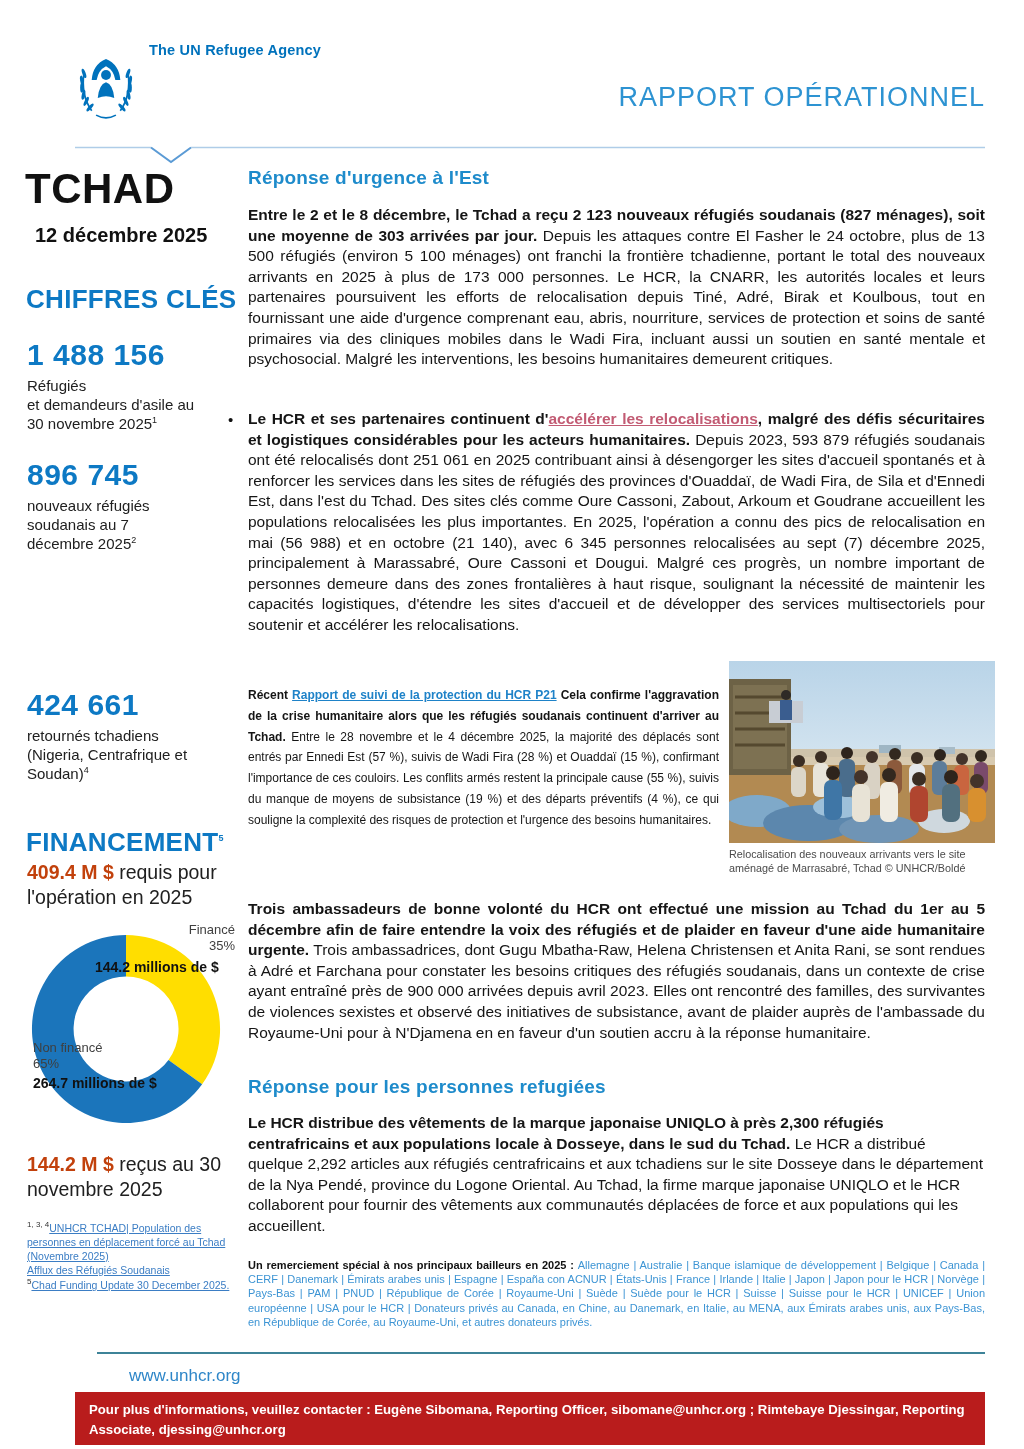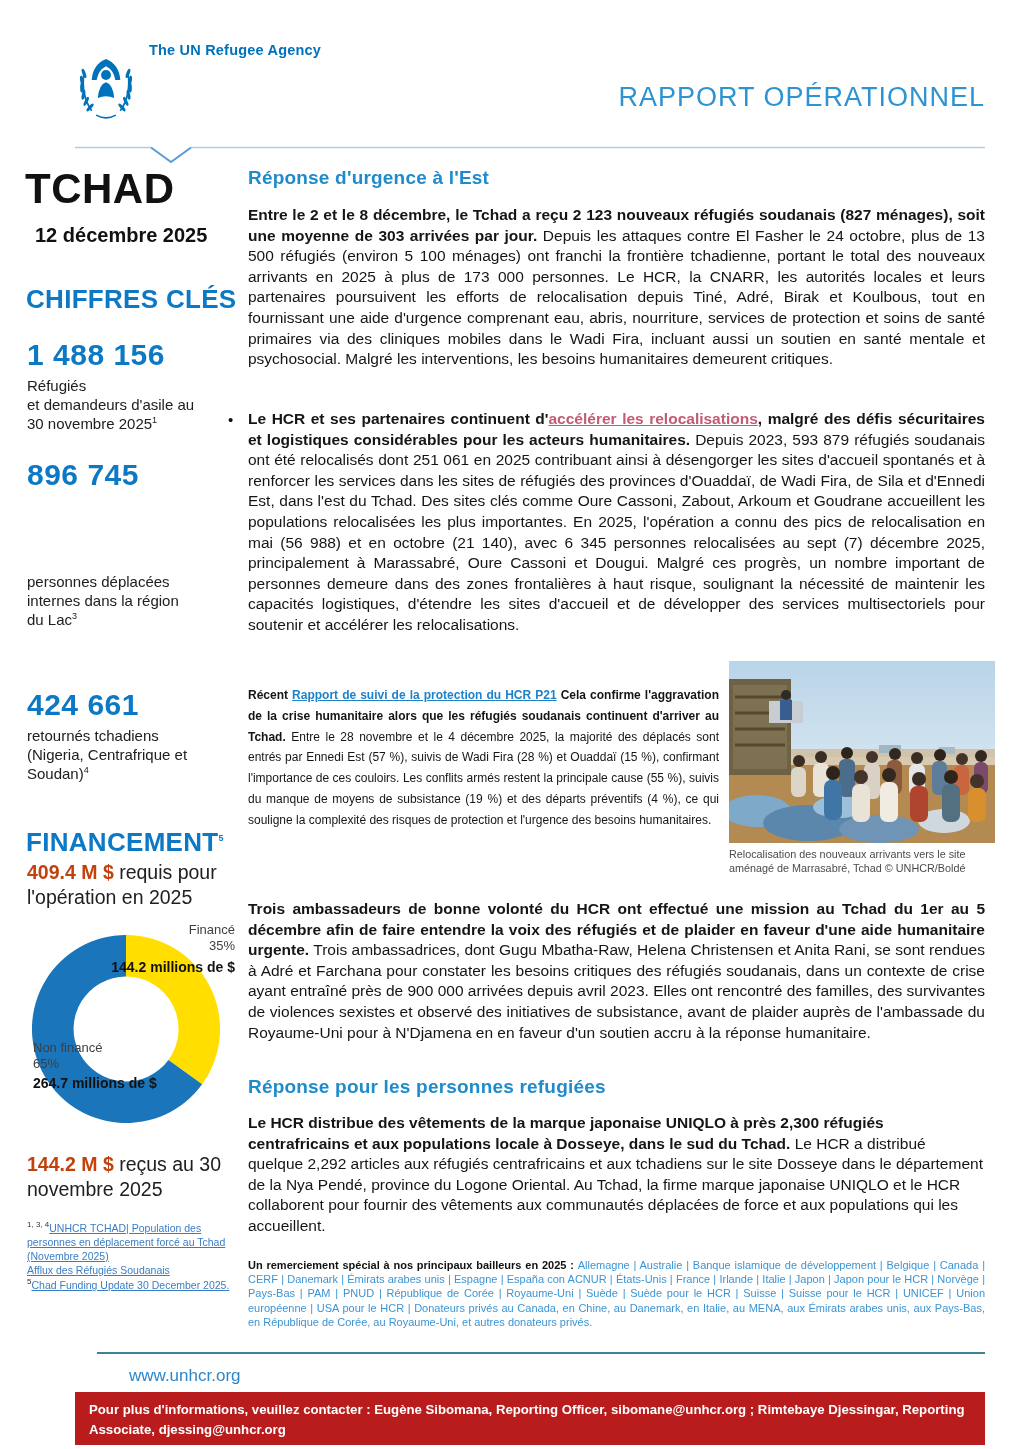--- a/index.html
+++ b/index.html
@@ -28,21 +28,21 @@
   .fin-title { left:26px; top:827px; }
   .fin-line  { left:27px; width:200px; font-size:19.5px; line-height:1.3; color:#202020; }
   .fin-amt   { color:#c2410c; font-weight:bold; }
 
   
   .chart-wrap { left:25px; top:922px; width:210px; height:212px; }
   .chart-wrap svg { position:absolute; left:2px; top:8px; }
   .slice-label { position:absolute; font-size:13px; color:#3f3f3f; line-height:1.25; }
   .slice-amt   { position:absolute; font-size:14px; font-weight:bold; color:#111; line-height:1.2; }
   .lab-fin { top:0; right:0; text-align:right; }
-  .amt-fin { top:37px; right:0; width:140px; text-align:right; }
+  .amt-fin { top:37px; right:0; width:140px; text-align:left; }
   .lab-non { top:118px; left:8px; }
   .amt-non { top:153px; left:8px; white-space:nowrap; }
 
   .received { top:1152px; }
 
   .footnotes { left:27px; top:1220px; width:205px; font-size:10.5px; line-height:1.35; color:#3B7DC4; }
   .footnotes a { color:#3B7DC4; text-decoration:underline; cursor:pointer; }
   .footnotes sup { color:#333; font-size:8px; }
 
   
@@ -121,26 +121,26 @@
 
 <div class="abs" style="left:27px; top:338px;">
   <div class="kf-value">1 488 156</div>
   <div class="kf-label"><span>Réfugiés
 et demandeurs d'asile au
 30 novembre 2025</span><sup>1</sup></div>
 </div>
 
 <div class="abs" style="left:27px; top:458px;">
   <div class="kf-value">896 745</div>
+  <div class="kf-label"><span>nouveaux réfugiés
+soudanais au 7
+décembre 2025</span><sup>2</sup></div>
 </div>
 
 <div class="abs" style="left:27px; top:568px;">
-  <div class="kf-label"><span>personnes déplacées
-internes dans la région
-du Lac</span><sup>3</sup></div>
 </div>
 
 <div class="abs" style="left:27px; top:688px;">
   <div class="kf-value">424 661</div>
   <div class="kf-label"><span>retournés tchadiens
 (Nigeria, Centrafrique et
 Soudan)</span><sup>4</sup></div>
 </div>
 
 <div class="abs side-h fin-title"><span>FINANCEMENT</span><sup>5</sup></div>

